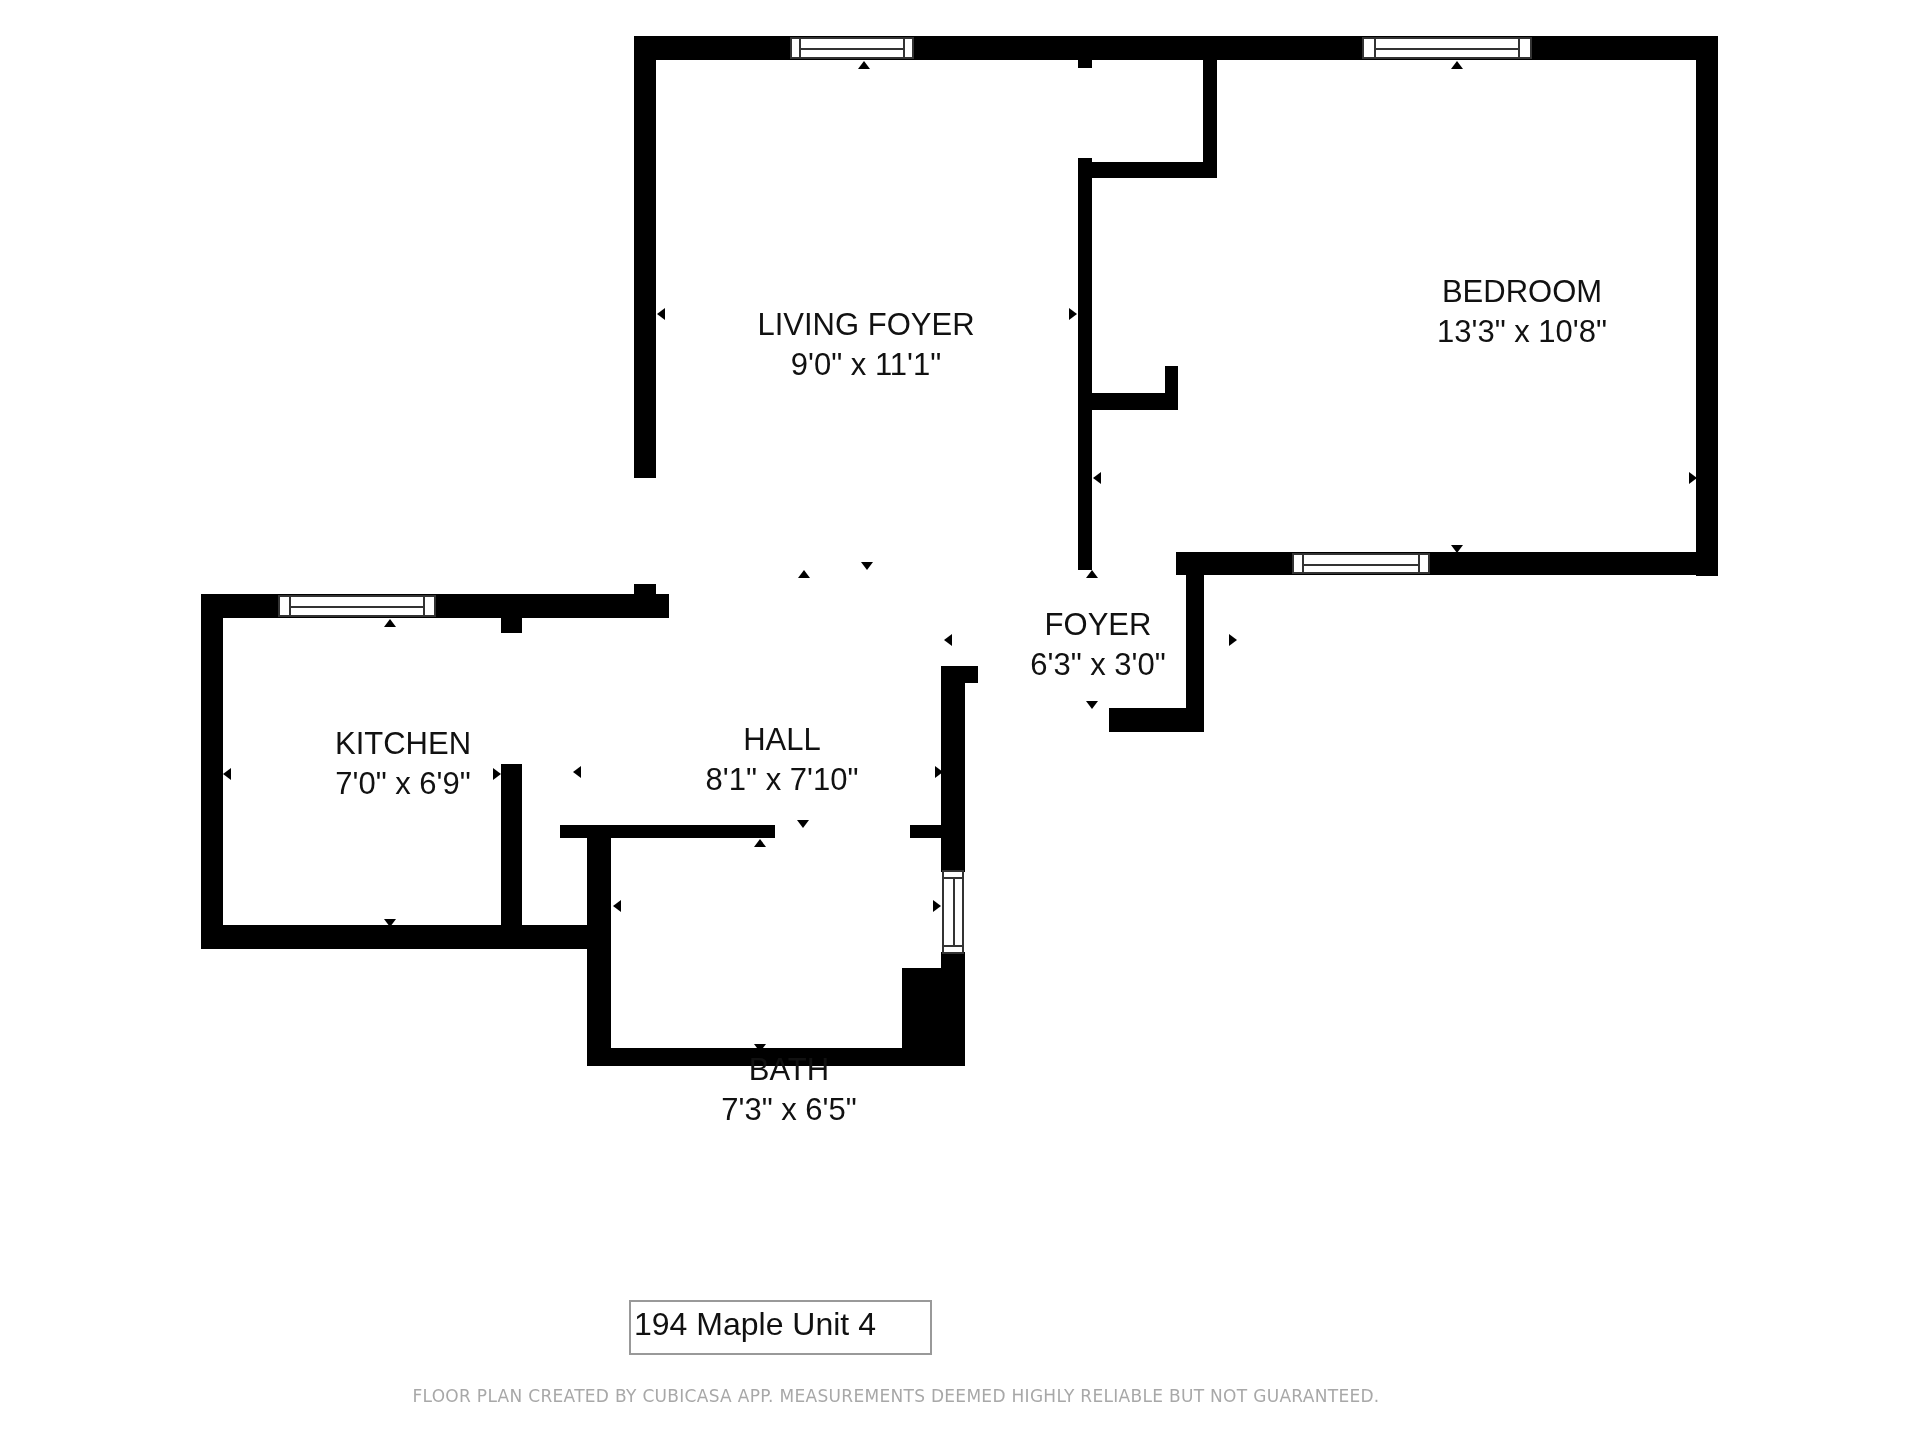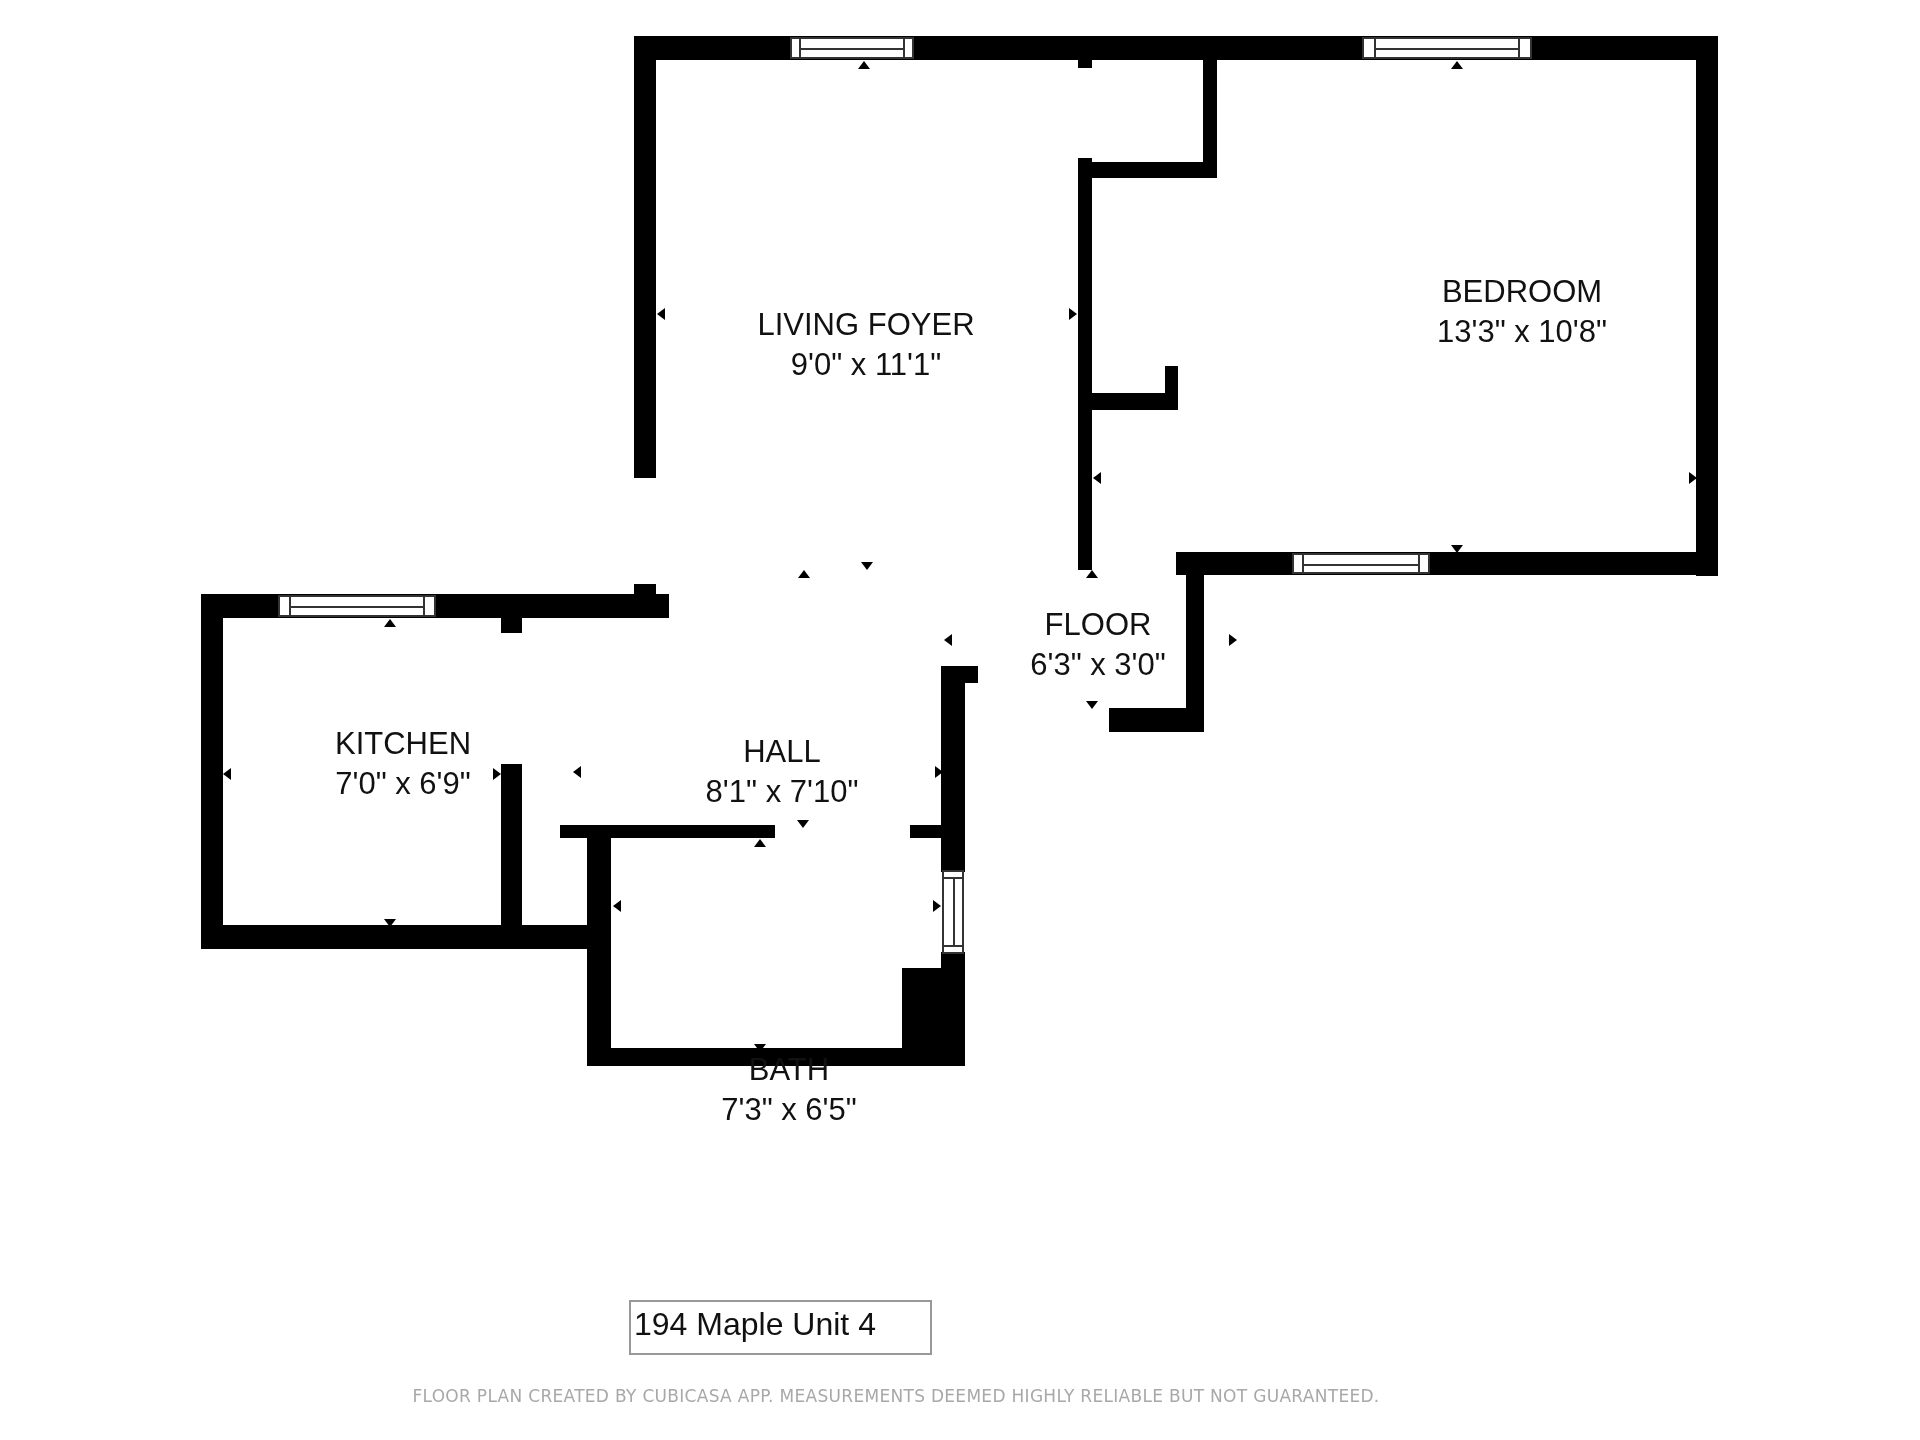--- a/index.html
+++ b/index.html
@@ -89,28 +89,28 @@
 
   <div class="lbl" style="left:866px;top:305px;">
     <div>LIVING FOYER</div>
     <div>9'0" x 11'1"</div>
   </div>
   <div class="lbl" style="left:1522px;top:272px;">
     <div>BEDROOM</div>
     <div>13'3" x 10'8"</div>
   </div>
   <div class="lbl" style="left:1098px;top:605px;">
-    <div>FLOOR</div>
+    <div>FOYER</div>
     <div>6'3" x 3'0"</div>
   </div>
   <div class="lbl" style="left:403px;top:724px;">
     <div>KITCHEN</div>
     <div>7'0" x 6'9"</div>
   </div>
-  <div class="lbl" style="left:782px;top:720px;margin-top:12px;">
+  <div class="lbl" style="left:782px;top:720px;">
     <div>HALL</div>
     <div>8'1" x 7'10"</div>
   </div>
   <div class="lbl" style="left:789px;top:1050px;">
     <div>BATH</div>
     <div>7'3" x 6'5"</div>
   </div>
 </div>
 
 <div class="addr">194 Maple Unit 4</div>

